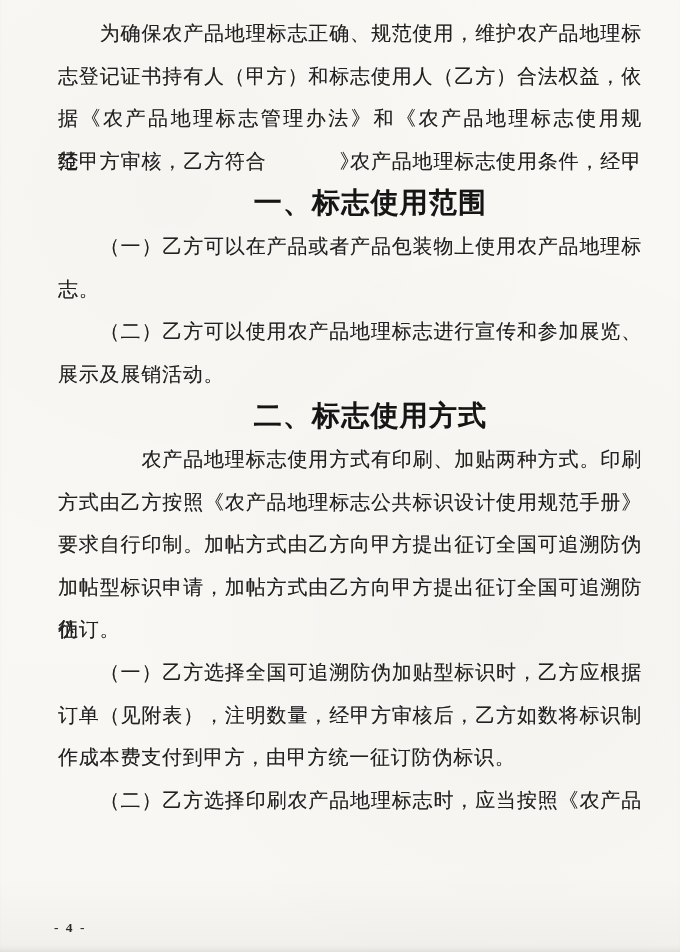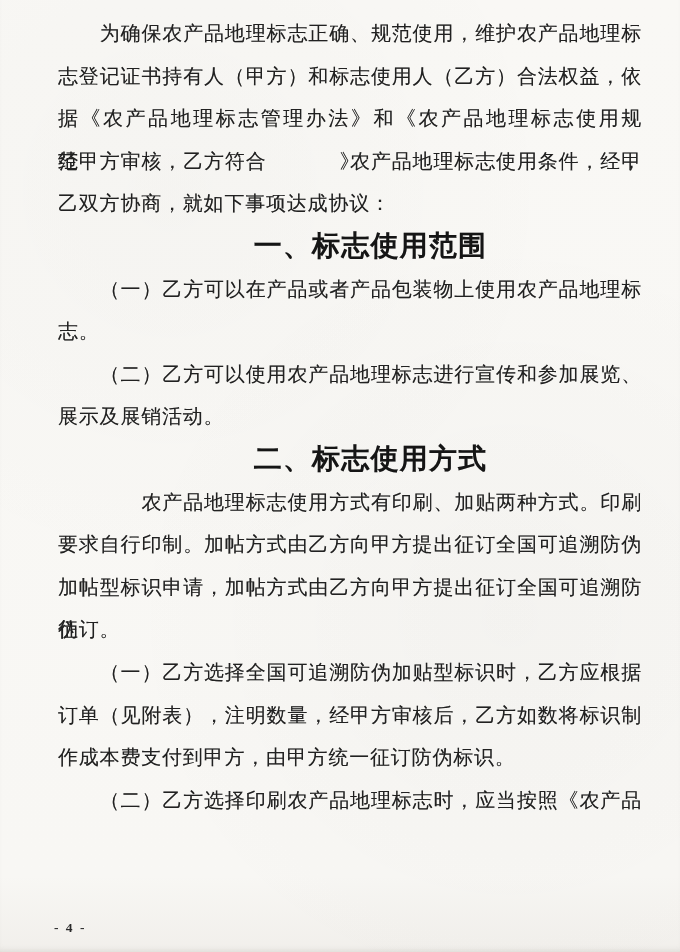--- a/index.html
+++ b/index.html
@@ -59,28 +59,28 @@
 </style>
 </head>
 <body>
 
 <div class="page">
   <div class="doc">
     <div class="ln j">　　为确保农产品地理标志正确、规范使用，维护农产品地理标</div>
     <div class="ln j">志登记证书持有人（甲方）和标志使用人（乙方）合法权益，依</div>
     <div class="ln j">据《农产品地理标志管理办法》和《农产品地理标志使用规范》，</div>
     <div class="ln j">经甲方审核，乙方符合　　　　农产品地理标志使用条件，经甲</div>
-    <div class="ln">乙双方协商，就如下事项达成协议：</div>
     <div class="ln h">一、标志使用范围</div>
     <div class="ln j">　　（一）乙方可以在产品或者产品包装物上使用农产品地理标</div>
     <div class="ln">志。</div>
     <div class="ln j">　　（二）乙方可以使用农产品地理标志进行宣传和参加展览、</div>
     <div class="ln">展示及展销活动。</div>
     <div class="ln h">二、标志使用方式</div>
     <div class="ln j">　　　　农产品地理标志使用方式有印刷、加贴两种方式。印刷</div>
+    <div class="ln j">方式由乙方按照《农产品地理标志公共标识设计使用规范手册》</div>
     <div class="ln j">要求自行印制。加帖方式由乙方向甲方提出征订全国可追溯防伪</div>
     <div class="ln j">加帖型标识申请，加帖方式由乙方向甲方提出征订全国可追溯防伪</div>
     <div class="ln">征订。</div>
     <div class="ln j">　　（一）乙方选择全国可追溯防伪加贴型标识时，乙方应根据</div>
     <div class="ln j">订单（见附表），注明数量，经甲方审核后，乙方如数将标识制</div>
     <div class="ln">作成本费支付到甲方，由甲方统一征订防伪标识。</div>
     <div class="ln j">　　（二）乙方选择印刷农产品地理标志时，应当按照《农产品</div>
   </div>
 
   <div class="page-number">- 4 -</div>

